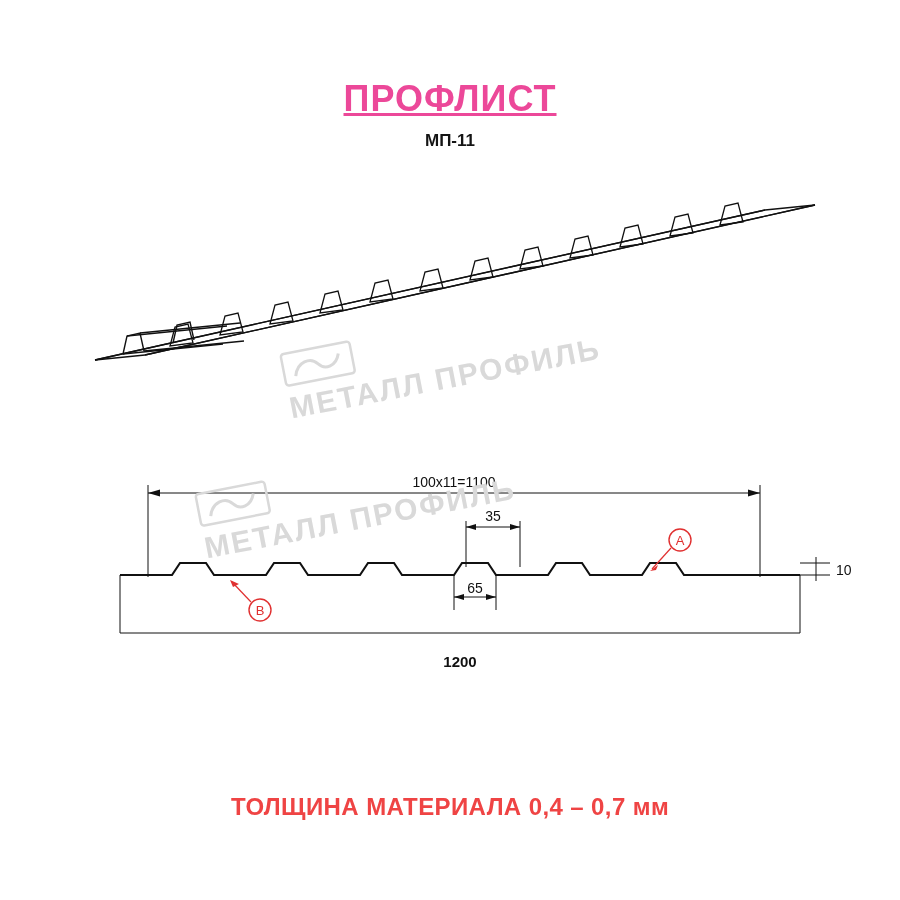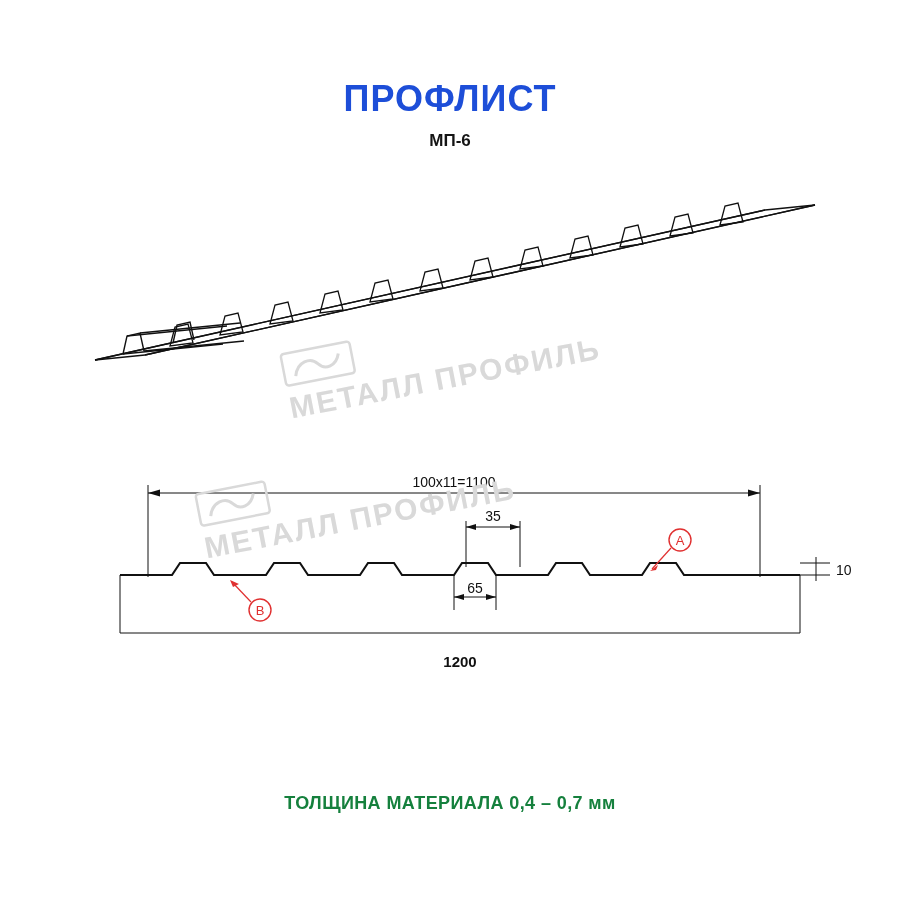--- a/index.html
+++ b/index.html
@@ -22,21 +22,22 @@
   
   .title {
     position: absolute;
     top: 78px;
     left: 0;
     width: 900px;
     text-align: center;
     font-size: 36px;
     font-weight: bold;
     letter-spacing: 1px;
-    color: #1d4ed8;
+    color: #ec4899;
+    text-decoration: underline;
   }
   .subtitle {
     position: absolute;
     top: 131px;
     left: 0;
     width: 900px;
     text-align: center;
     font-size: 17px;
     font-weight: bold;
     color: #141414;
@@ -55,24 +56,24 @@
     left: 60px;
     width: 800px;
     height: 250px;
   }
   .footer-note {
     position: absolute;
     top: 793px;
     left: 0;
     width: 900px;
     text-align: center;
-    font-size: 18px;
+    font-size: 24px;
     font-weight: bold;
     letter-spacing: 0.4px;
-    color: #15803d;
+    color: #ef4444;
   }
   
   .wm {
     position: absolute;
     color: #d9d9d9;
     font-weight: bold;
     font-size: 30px;
     letter-spacing: 2px;
     white-space: nowrap;
     transform: rotate(-11deg);
@@ -83,21 +84,21 @@
   .wm1 { left: 283px; top: 320px; }
   .wm2 { left: 198px; top: 460px; }
   svg { display: block; overflow: visible; }
 </style>
 </head>
 <body>
 
 <div class="page">
 
   <div class="title">ПРОФЛИСТ</div>
-  <div class="subtitle">МП-6</div>
+  <div class="subtitle">МП-11</div>
 
   <div class="iso-wrap">
     <svg width="790" height="220" viewBox="0 0 790 220">
       <g fill="none" stroke="#111111" stroke-width="1.4" stroke-linejoin="miter">
 
         <path d="M 35 180 L 705 30"></path>
 
         <path d="M 85 175 L 755 25"></path>
 
         <path d="M 35 180 L 85 175"></path>

